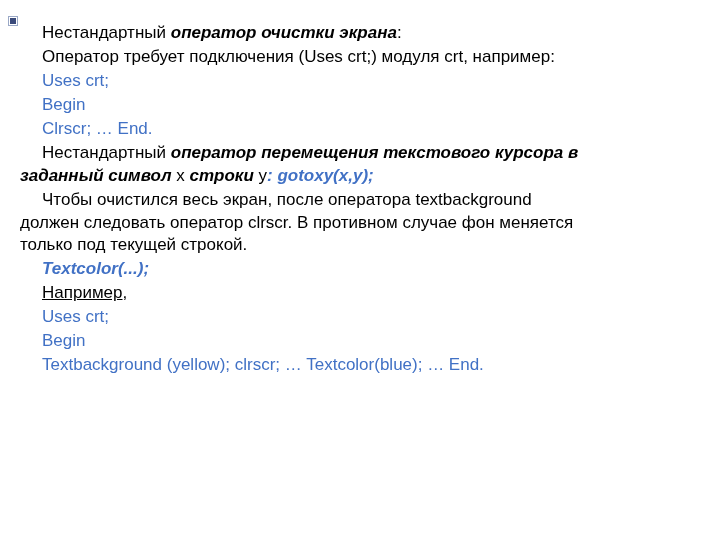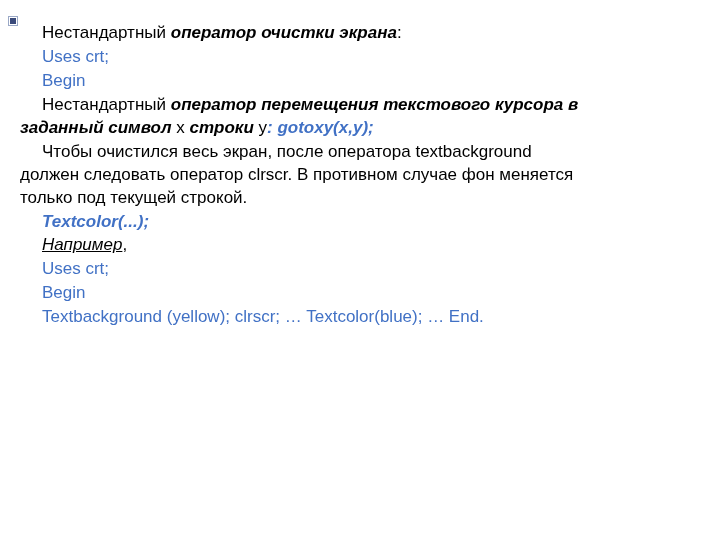--- a/index.html
+++ b/index.html
@@ -44,43 +44,45 @@
     background: #3a4a7a;
   }
   .content p {
     margin: 0 0 1px 0;
   }
   .indent {
     text-indent: 22px;
   }
   .blue { color: #4171c5; }
   .bi   { font-weight: bold; font-style: italic; }
-  .i    { font-style: italic; }
+  .i    { }
   .u    { text-decoration: underline; }
 </style>
 </head>
 <body>
 
 <div class="slide">
 
   <div class="bullet">
     <div class="outer"></div>
     <div class="inner"></div>
   </div>
 
   <div class="content">
 
     <p class="indent">
       <span>Нестандартный  </span><span class="bi">оператор очистки экрана</span><span>:</span>
     </p>
 
 
+    <p class="indent">Оператор требует подключения (Uses crt;)  модуля crt, например:</p>
 
     <p class="indent blue">Uses crt;</p>
     <p class="indent blue">Begin</p>
+    <p class="indent blue">Clrscr;  …  End.</p>
 
     <p class="indent" style="text-indent:22px;">
       <span>Нестандартный  </span><span class="bi">оператор перемещения текстового курсора в заданный символ </span><span>х </span><span class="bi">строки </span><span>у</span><span class="bi blue">: gotoxy(x,y);</span>
     </p>
 
 
 
     <p class="indent">Чтобы очистился весь экран, после оператора textbackground должен следовать оператор clrscr. В противном случае фон меняется только под текущей строкой.</p>
 
 

